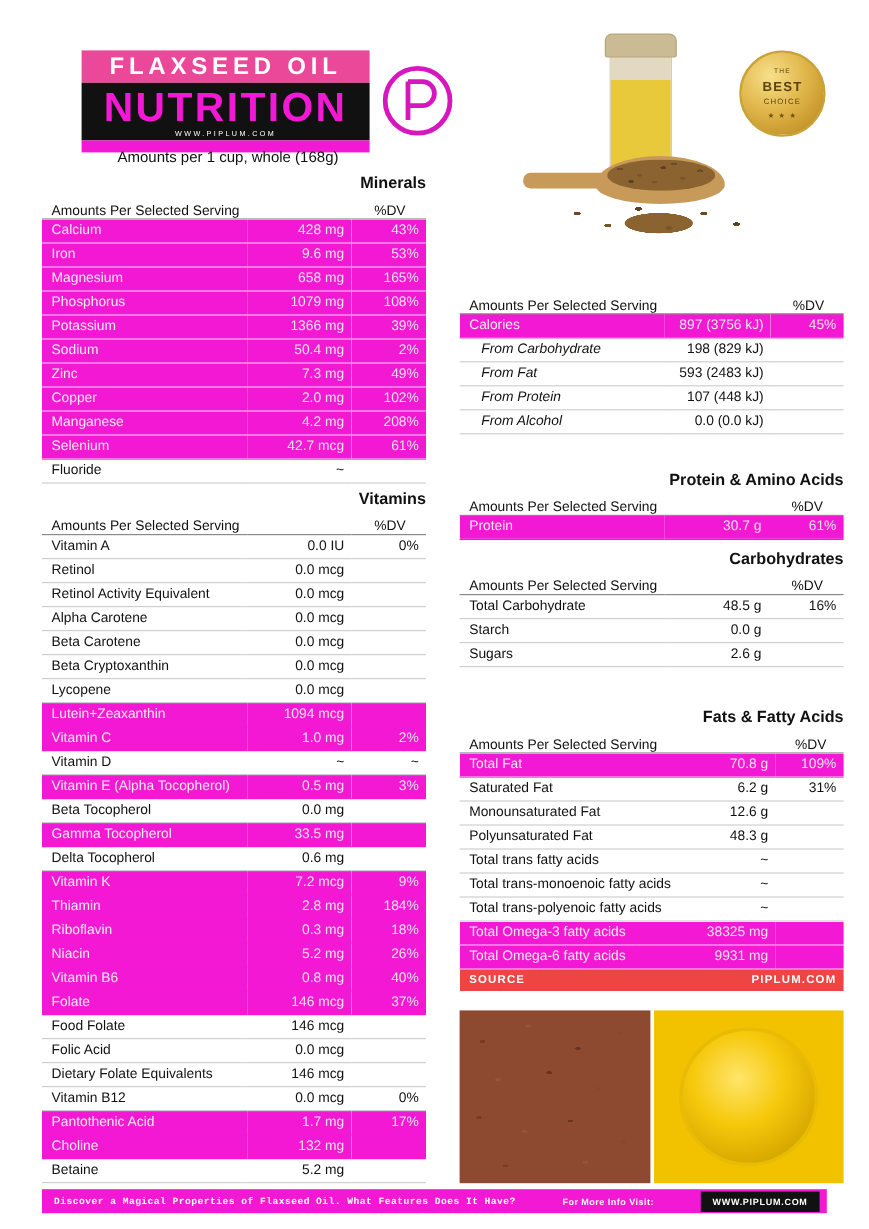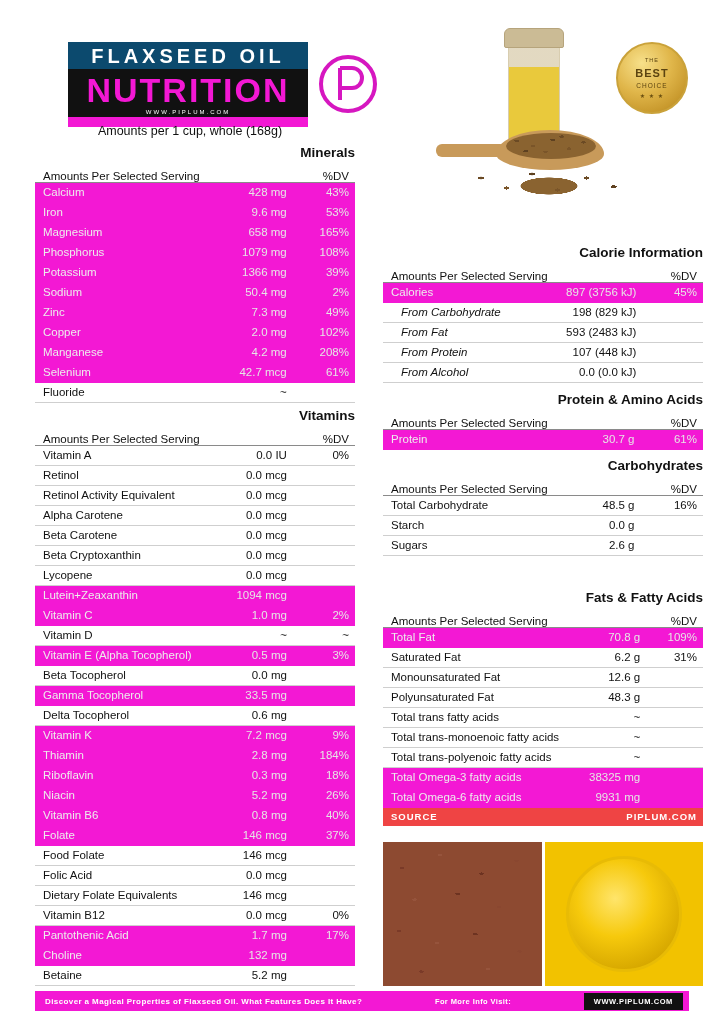--- a/index.html
+++ b/index.html
@@ -21,21 +21,21 @@
     position: absolute;
     left: 0; top: 0;
     width: 724px; height: 140px;
   }
   .logo-block {
     position: absolute;
     left: 68px; top: 42px;
     width: 240px;
   }
   .logo-top {
-    background: #0c4a6e;
+    background: #ec4899;
     color: #ffffff;
     font-size: 20px;
     letter-spacing: 4px;
     font-weight: bold;
     text-align: center;
     padding: 4px 0 3px 0;
     line-height: 1;
   }
   .logo-mid {
     background: #111111;
@@ -180,21 +180,21 @@
     white-space: nowrap;
     overflow: hidden;
   }
   table.nut tr.hdr td {
     border-bottom: 1px solid #8a8a8a;
     font-size: 11.5px;
     padding-bottom: 0;
   }
   table.nut tr.hdr td.name { text-align: left; }
   table.nut tr.hdr td.val { text-align: right; }
-  table.nut tr.hdr td.dv { text-align: right; }
+  table.nut tr.hdr td.dv { text-align: center; }
   td.name { text-align: left; width: 52%; }
   td.val  { text-align: right; width: 28%; }
   td.dv   { text-align: right; width: 20%; }
   tr.hi td {
     background: #f318d4;
     color: #e6e6e6;
     border-bottom: 1px solid #f318d4;
   }
   tr.hi td.name { color: #ededed; }
   .indent { padding-left: 18px !important; font-style: italic; }
@@ -256,20 +256,21 @@
     align-items: center;
     justify-content: space-between;
     padding: 0 4px;
   }
   .footer .f-left {
     color: #ffffff;
     font-size: 8px;
     font-weight: bold;
     letter-spacing: 0.4px;
     padding-left: 6px;
+    font-family: Liberation Mono, monospace;
   }
   .footer .f-mid {
     color: #ffffff;
     font-size: 7.5px;
     font-weight: bold;
     letter-spacing: 0.4px;
   }
   .footer .f-right {
     background: #111111;
     color: #ffffff;
@@ -532,21 +533,20 @@
           <tr>
             <td class="name">Betaine</td>
             <td class="val">5.2 mg</td>
             <td class="dv"></td>
           </tr>
         </tbody>
     </table>
   </div>
 
   <div class="col-right" style="top:245px;">
-    <div class="sec-title">Calorie Information</div>
     <table class="nut">
       <tbody>
           <tr class="hdr">
             <td class="name">Amounts Per Selected Serving</td>
             <td class="val"></td>
             <td class="dv">%DV</td>
           </tr>
           <tr class="hi">
             <td class="name">Calories</td>
             <td class="val">897 (3756 kJ)</td>

